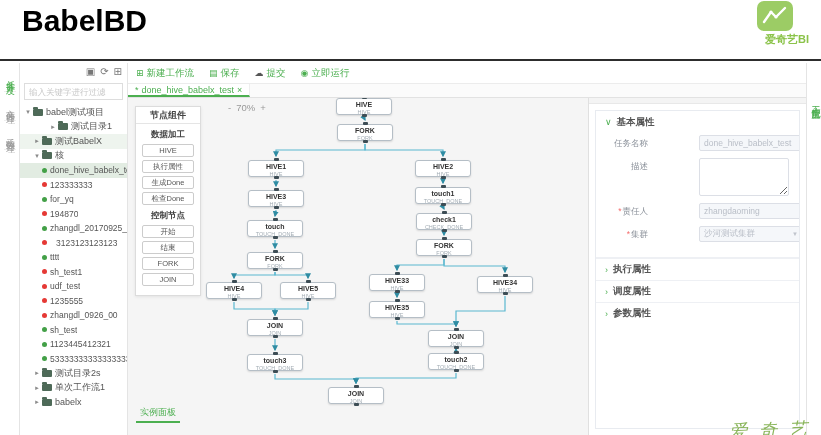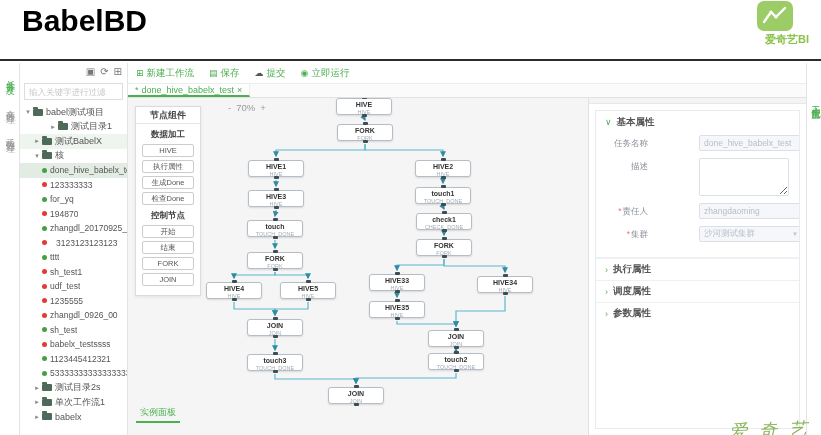--- a/index.html
+++ b/index.html
@@ -213,24 +213,20 @@
           <span class="dot red"></span>
           <span class="lbl">1235555</span>
         </div>
         <div class="trow leaf" style="padding-left: 22px;">
           <span class="dot red"></span>
           <span class="lbl">zhangdl_0926_00</span>
         </div>
         <div class="trow leaf" style="padding-left: 22px;">
           <span class="dot green"></span>
           <span class="lbl">sh_test</span>
-        </div>
-        <div class="trow leaf" style="padding-left: 22px;">
-          <span class="dot red"></span>
-          <span class="lbl">babelx_testssss</span>
         </div>
         <div class="trow leaf" style="padding-left: 22px;">
           <span class="dot green"></span>
           <span class="lbl">1123445412321</span>
         </div>
         <div class="trow leaf" style="padding-left: 22px;">
           <span class="dot green"></span>
           <span class="lbl">533333333333333335</span>
         </div>
         <div class="trow folder" style="padding-left: 13px;">

